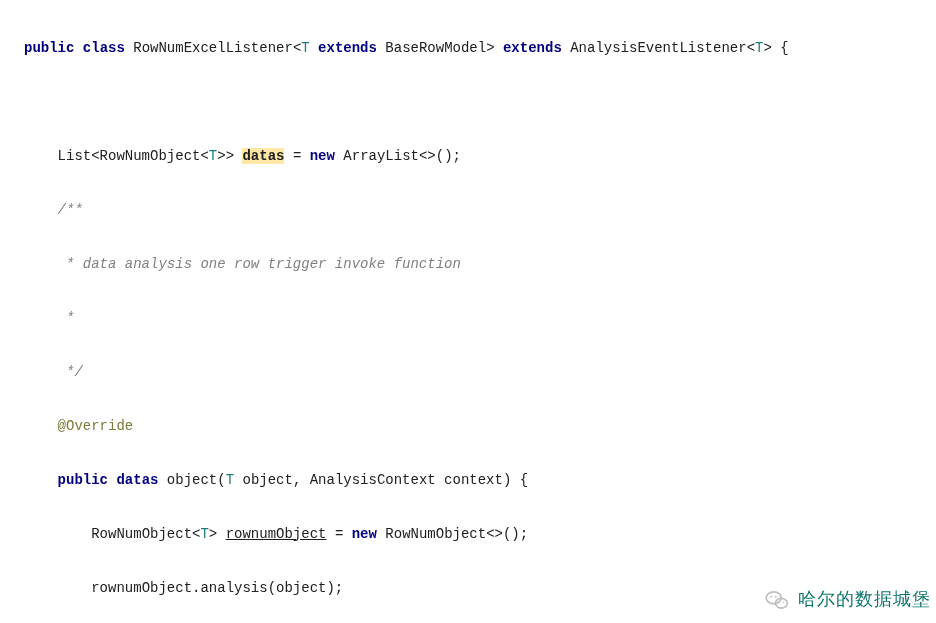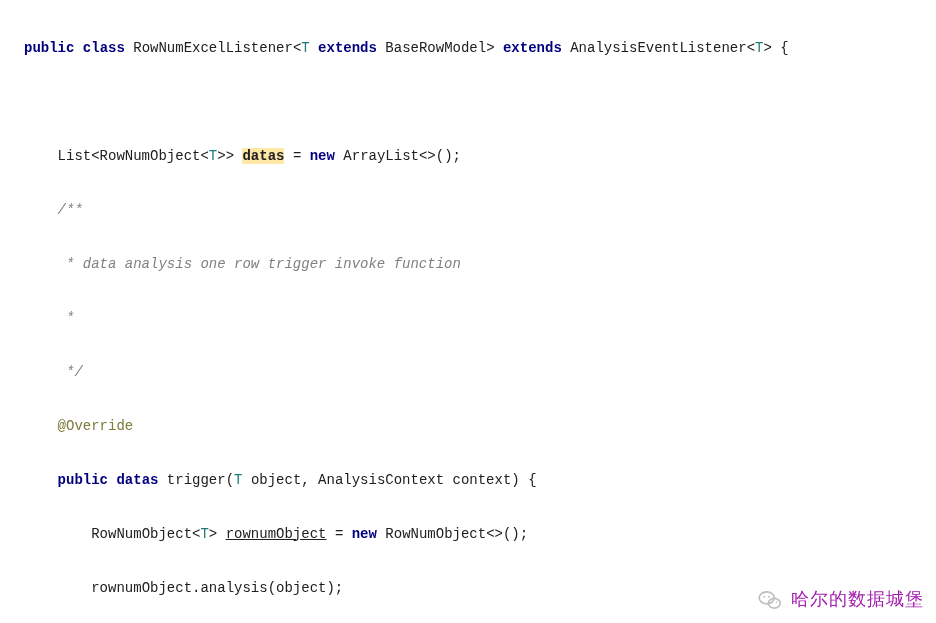--- a/index.html
+++ b/index.html
@@ -23,26 +23,26 @@
   .ident{ color: #202020; }
   .tparam{ color: #1d7b7b; }
   .comment { color: #808080; font-style: italic; }
   .param-tag { color: #808080; font-style: italic; font-weight: bold; text-decoration: underline; }
   .param-name{ color: #404040; font-weight: bold; font-style: italic; }
   .annot { color:#7b7b3a; }
   .warn { background: #f0eadc; font-weight: bold; }
   .hl   { background: #ffe7a6; }
   .watermark {
     position:absolute;
-    right: 12px;
+    right: 5px;
     bottom: 10px;
     display:flex;
     align-items:center;
     gap:8px;
-    color:#a21caf;
+    color:#0f766e;
     font-family: "Microsoft YaHei", sans-serif;
     font-size:18px;
     letter-spacing:1px;
   }
   .wm-icon {
     width:26px; height:26px;
     display:flex; align-items:center; justify-content:center;
   }
   .wm-icon svg { width:26px; height:26px; }
 </style>
@@ -51,21 +51,21 @@
 
 <div class="code">
 <span class="ln"><span class="kw">public</span> <span class="kw">class</span> <span class="ident">RowNumExcelListener</span><span class="ident">&lt;</span><span class="tparam">T</span> <span class="kw">extends</span> <span class="ident">BaseRowModel</span><span class="ident">&gt;</span> <span class="kw">extends</span> <span class="ident">AnalysisEventListener</span><span class="ident">&lt;</span><span class="tparam">T</span><span class="ident">&gt;</span><span class="ident"> {</span></span>
 <span class="ln"> </span>
 <span class="ln">    <span class="ident">List&lt;RowNumObject&lt;</span><span class="tparam">T</span><span class="ident">&gt;&gt; </span><span class="ident warn hl">datas</span><span class="ident"> = </span><span class="kw">new</span><span class="ident"> ArrayList&lt;&gt;();</span></span>
 <span class="ln">    <span class="comment">/**</span></span>
 <span class="ln">    <span class="comment"> * data analysis one row trigger invoke function</span></span>
 <span class="ln">    <span class="comment"> *</span></span>
 <span class="ln">    <span class="comment"> */</span></span>
 <span class="ln">    <span class="annot">@Override</span></span>
-<span class="ln">    <span class="kw">public</span> <span class="kw">datas</span><span class="ident"> trigger(</span><span class="tparam">T</span><span class="ident"> object, AnalysisContext context) {</span></span>
+<span class="ln">    <span class="kw">public</span> <span class="kw">datas</span><span class="ident"> object(</span><span class="tparam">T</span><span class="ident"> object, AnalysisContext context) {</span></span>
 <span class="ln">        <span class="ident">RowNumObject&lt;</span><span class="tparam">T</span><span class="ident">&gt; </span><span class="ident" style="text-decoration:underline;">rownumObject</span><span class="ident"> = </span><span class="kw">new</span><span class="ident"> RowNumObject&lt;&gt;();</span></span>
 <span class="ln">        <span class="ident">rownumObject.analysis(object);</span></span>
 
 
 
 
 
 
 
 

